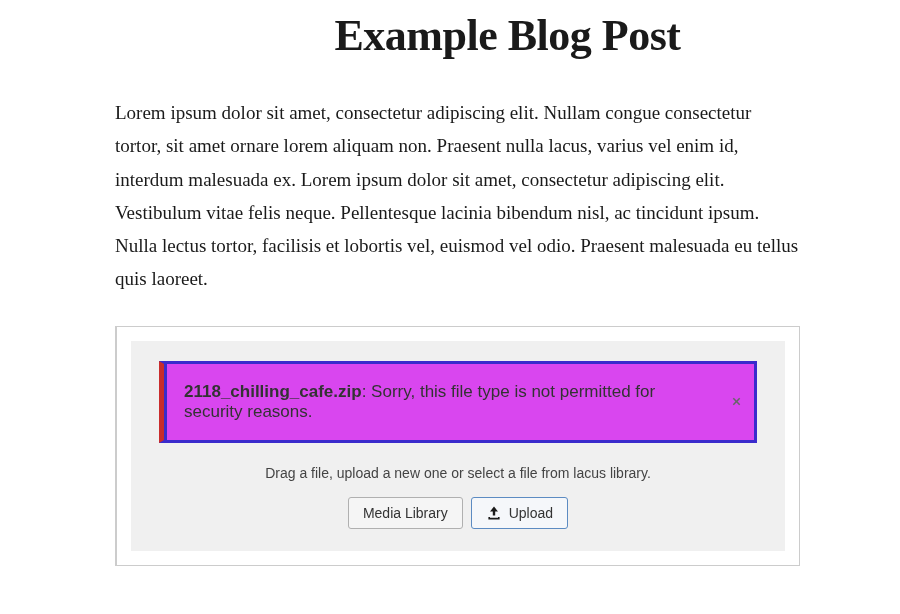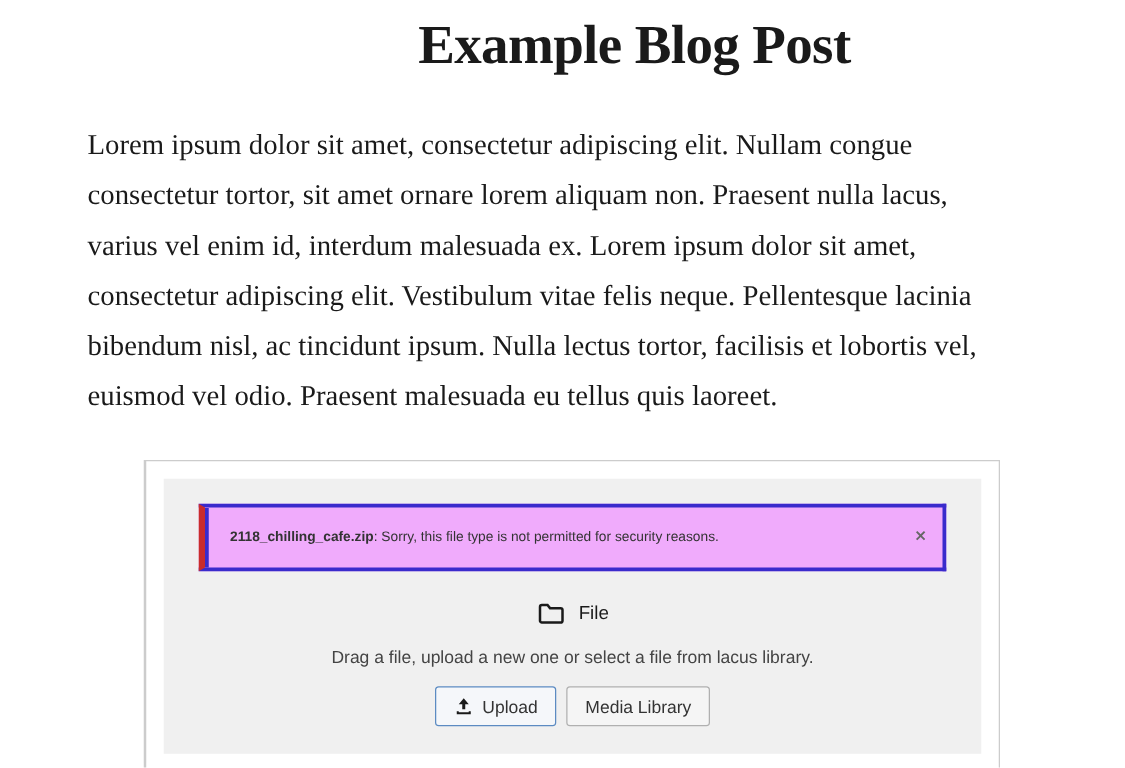--- a/index.html
+++ b/index.html
@@ -16,47 +16,47 @@
     }
     .post-title {
       font-size: 44px;
       font-weight: 900;
       color: #1a1a1a;
       margin: 0 0 35px 115px;
       letter-spacing: -0.5px;
       text-align: center;
     }
     .post-content {
-      font-size: 23px;
+      font-size: 19px;
       line-height: 1.75;
       color: #1a1a1a;
-      margin: 0 100px 30px 70px;
+      margin: 0 100px 30px 115px;
     }
     .block-wrapper {
       border-left: 2px solid #ccc;
       border-top: 1px solid #ccc;
       border-right: 1px solid #ccc;
       border-bottom: 1px solid #ccc;
       margin: 0 100px 0 115px;
       padding: 14px;
       font-family: -apple-system, BlinkMacSystemFont, "Segoe UI", Arial, sans-serif;
     }
     .file-block {
       background: #f0f0f0;
       padding: 20px 20px 22px 20px;
     }
     .error-notice {
-      background: #f0abfc;
+      background: #d946ef;
       border: 3px solid #3a2bcc;
       border-left: 5px solid #c92c2c;
       box-shadow: inset 3px 0 0 #3a2bcc;
       padding: 18px 38px 18px 20px;
       margin: 0 8px 22px 8px;
       position: relative;
-      font-size: 11px;
+      font-size: 17px;
       color: #333;
     }
     .error-notice strong {
       font-weight: 600;
     }
     .dismiss-btn {
       position: absolute;
       right: 10px;
       top: 50%;
       transform: translateY(-50%);
@@ -128,35 +128,29 @@
 
     <div class="error-notice">
       <strong>2118_chilling_cafe.zip</strong><span>: Sorry, this file type is not permitted for security reasons.</span>
       <button class="dismiss-btn">
         <svg width="15" height="15" viewBox="0 0 20 20" fill="#666">
           <path d="M14.95 6.46L11.41 10l3.54 3.54-1.41 1.41L10 11.42l-3.53 3.53-1.42-1.42L8.58 10 5.05 6.47l1.42-1.42L10 8.58l3.54-3.53z"></path>
         </svg>
       </button>
     </div>
 
-    <div class="file-header">
-      <svg class="file-icon" viewBox="0 0 24 24" fill="none" stroke="#1a1a1a" stroke-width="2">
-        <path d="M3 6.5 C3 5.7 3.7 5 4.5 5 L9 5 L11 7.5 L19.5 7.5 C20.3 7.5 21 8.2 21 9 L21 17.5 C21 18.3 20.3 19 19.5 19 L4.5 19 C3.7 19 3 18.3 3 17.5 Z"></path>
-      </svg>
-      <span class="file-label">File</span>
-    </div>
 
     <div class="instructions">Drag a file, upload a new one or select a file from lacus library.</div>
 
     <div class="button-row">
+      <button class="btn">
+        <span>Media Library</span>
+      </button>
       <button class="btn btn-upload">
         <svg class="upload-icon" viewBox="0 0 20 20" fill="#1a1a1a">
           <path d="M10 2 L5 8 L8.5 8 L8.5 13 L11.5 13 L11.5 8 L15 8 Z M3 15 L3 18 L17 18 L17 15 L15 15 L15 16 L5 16 L5 15 Z"></path>
         </svg>
         <span>Upload</span>
-      </button>
-      <button class="btn">
-        <span>Media Library</span>
       </button>
     </div>
 
   </div>
 </div>
 
 </body></html>

